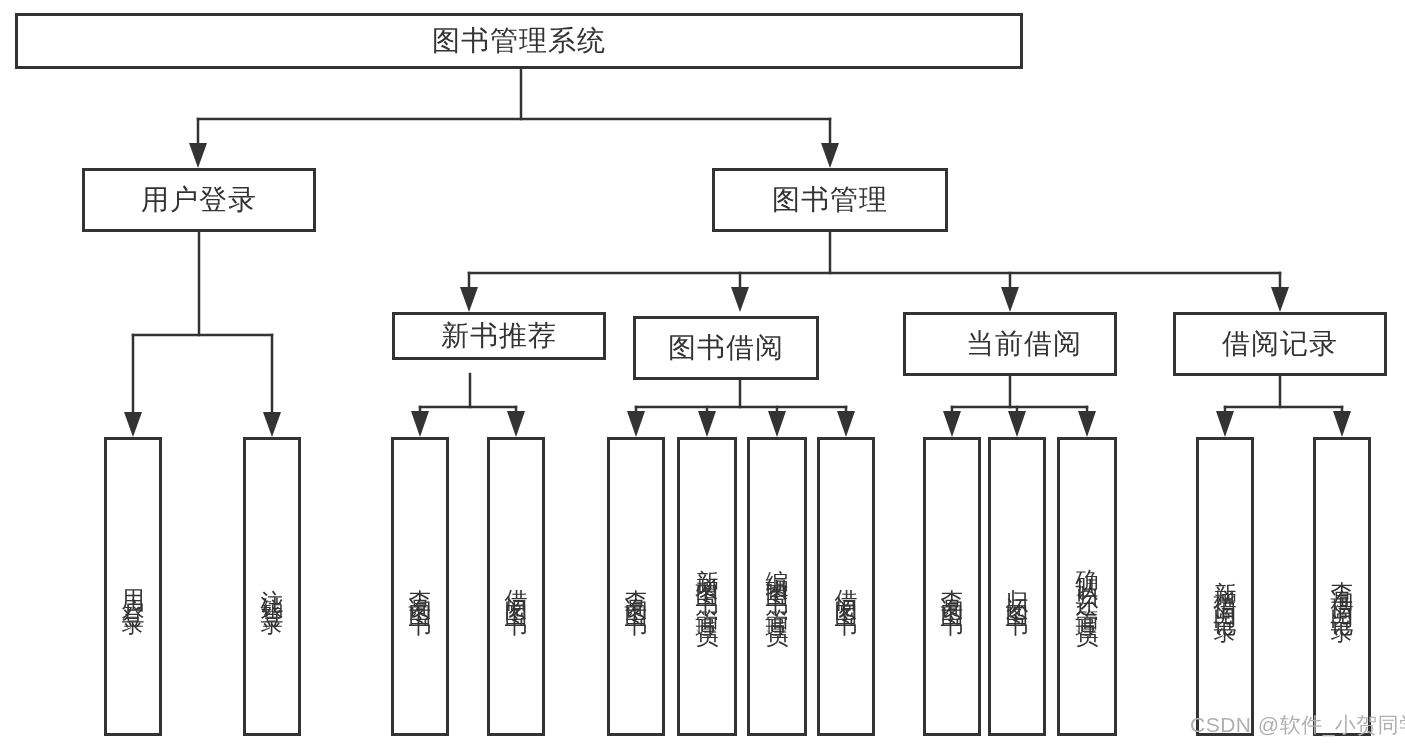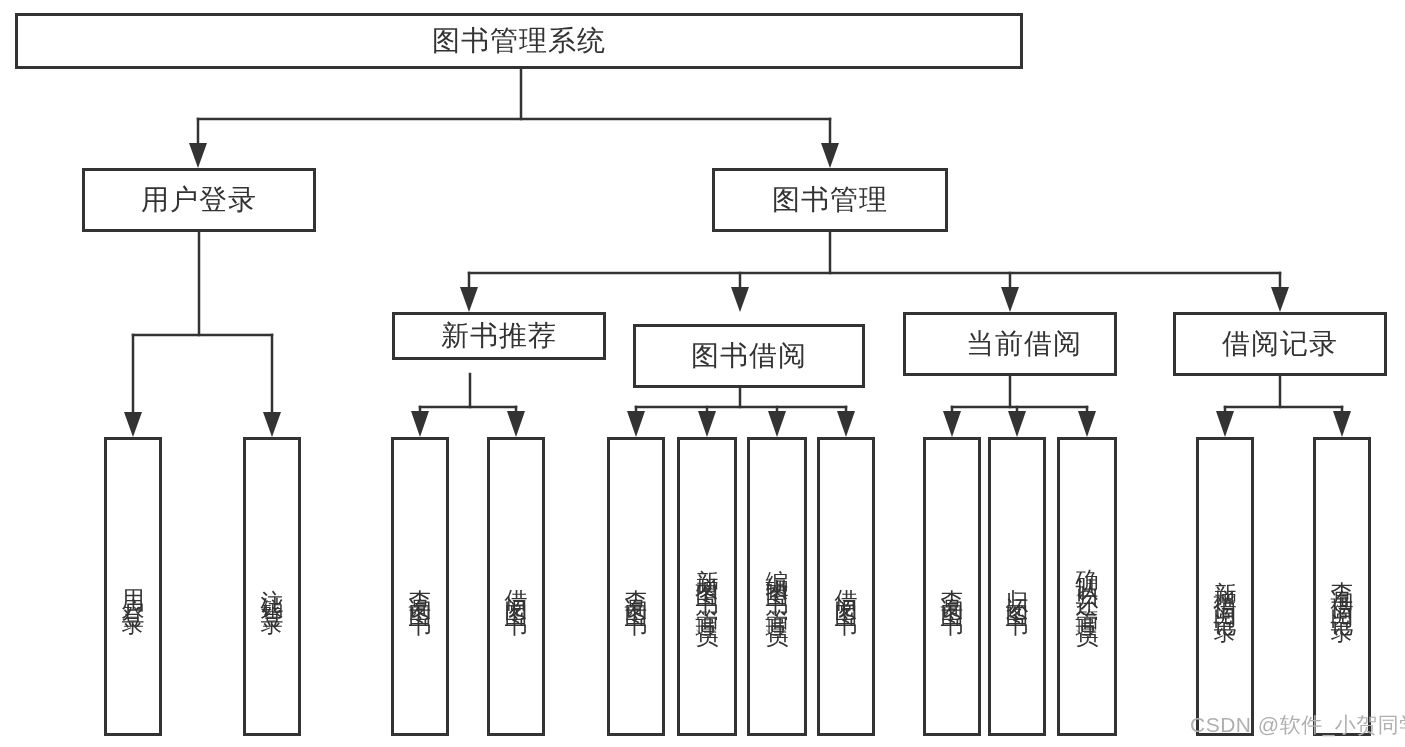--- a/index.html
+++ b/index.html
@@ -134,21 +134,21 @@
   <div class="hbox" style="left:82px; top:168px; width:234px; height:64px;">
     <span>用户登录</span>
   </div>
   <div class="hbox" style="left:712px; top:168px; width:236px; height:64px;">
     <span>图书管理</span>
   </div>
 
   <div class="hbox" style="left:363px; top:312px; width:214px; height:48px;margin-left:29px;">
     <span>新书推荐</span>
   </div>
-  <div class="hbox" style="left:633px; top:324px; width:232px; height:64px;align-items:center;">
+  <div class="hbox" style="left:633px; top:316px; width:186px; height:64px;align-items:center;">
     <span>图书借阅</span>
   </div>
   <div class="hbox" style="left:903px; top:312px; width:214px; height:64px;padding-left:28px;">
     <span>当前借阅</span>
   </div>
   <div class="hbox" style="left:1173px; top:312px; width:214px; height:64px;">
     <span>借阅记录</span>
   </div>
 
   <div class="vbox" style="left:104px; top:437px; width:58px; height:299px;">

